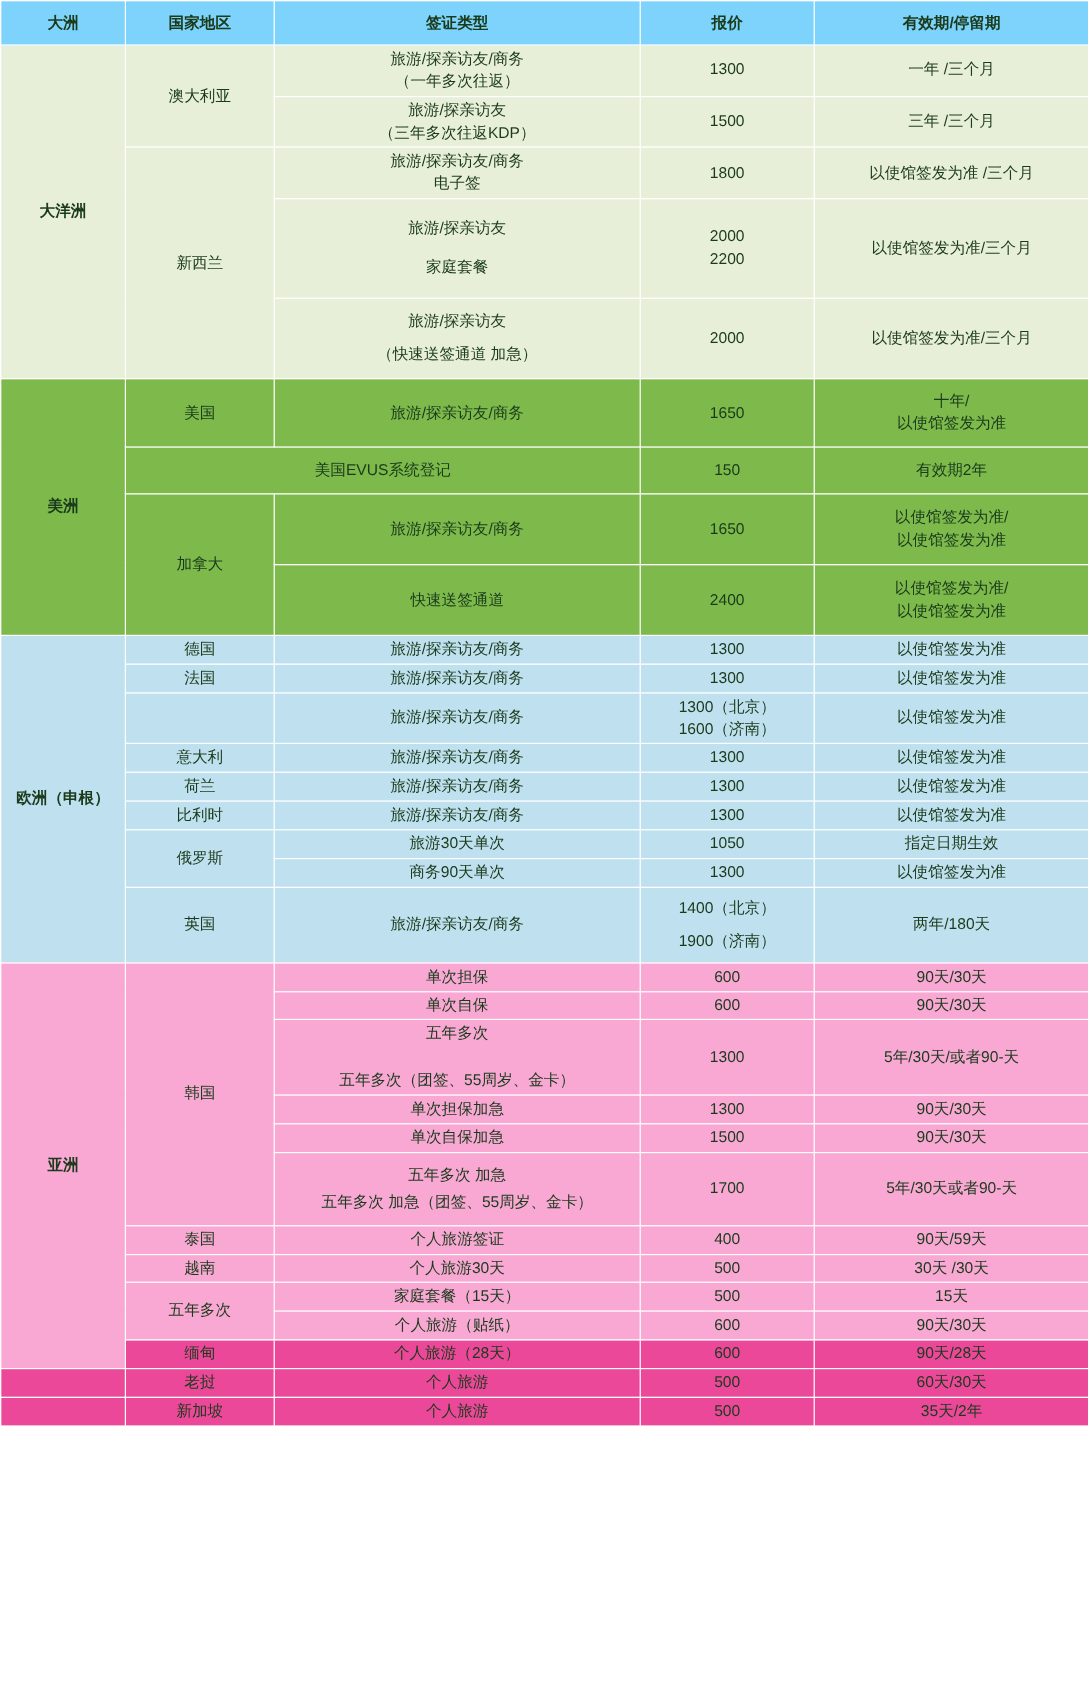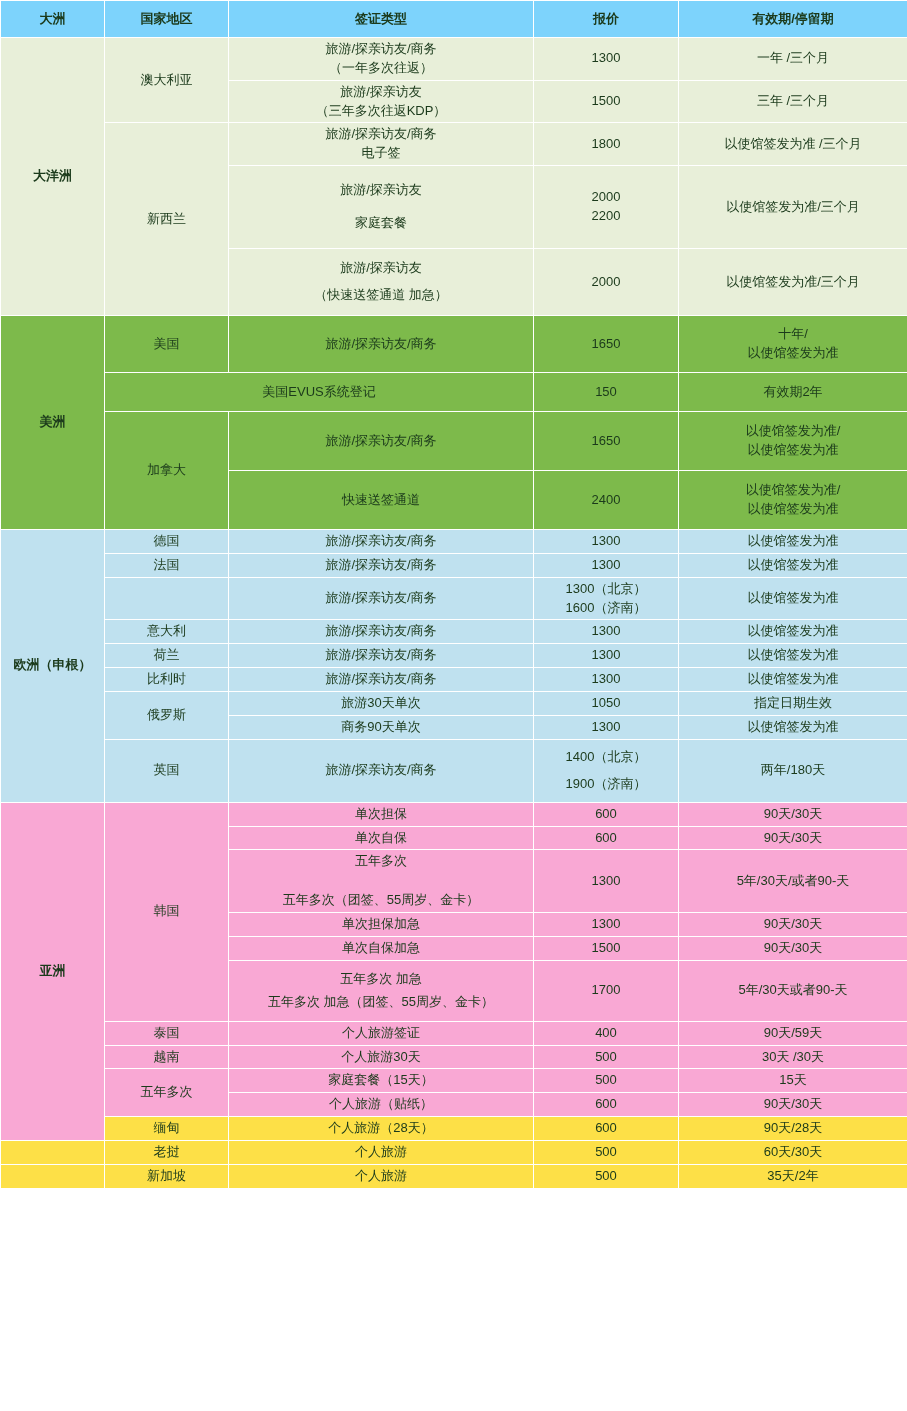--- a/index.html
+++ b/index.html
@@ -40,21 +40,21 @@
     font-size: 15px;
     height: 32px;
     border: 1px solid #ffffff;
   }
 
   
   .reg-oceania td, td.reg-oceania { background: #e8efd9; }
   .reg-america td, td.reg-america { background: #7dba4b; color: #14330f; }
   .reg-europe  td, td.reg-europe  { background: #bfe1ef; color: #123244; margin-top: 17px; }
   .reg-asia    td, td.reg-asia    { background: #f9a8d4; }
-  .reg-asia2   td, td.reg-asia2   { background: #fde047; color: #ffffff; }
+  .reg-asia2   td, td.reg-asia2   { background: #ec4899; color: #ffffff; }
 
   td.continent-cell {
     font-weight: bold;
     font-size: 15px;
   }
   td.country-cell {
     font-size: 14px;
   }
   .two-line { display: block; }
   .cell-pad {

